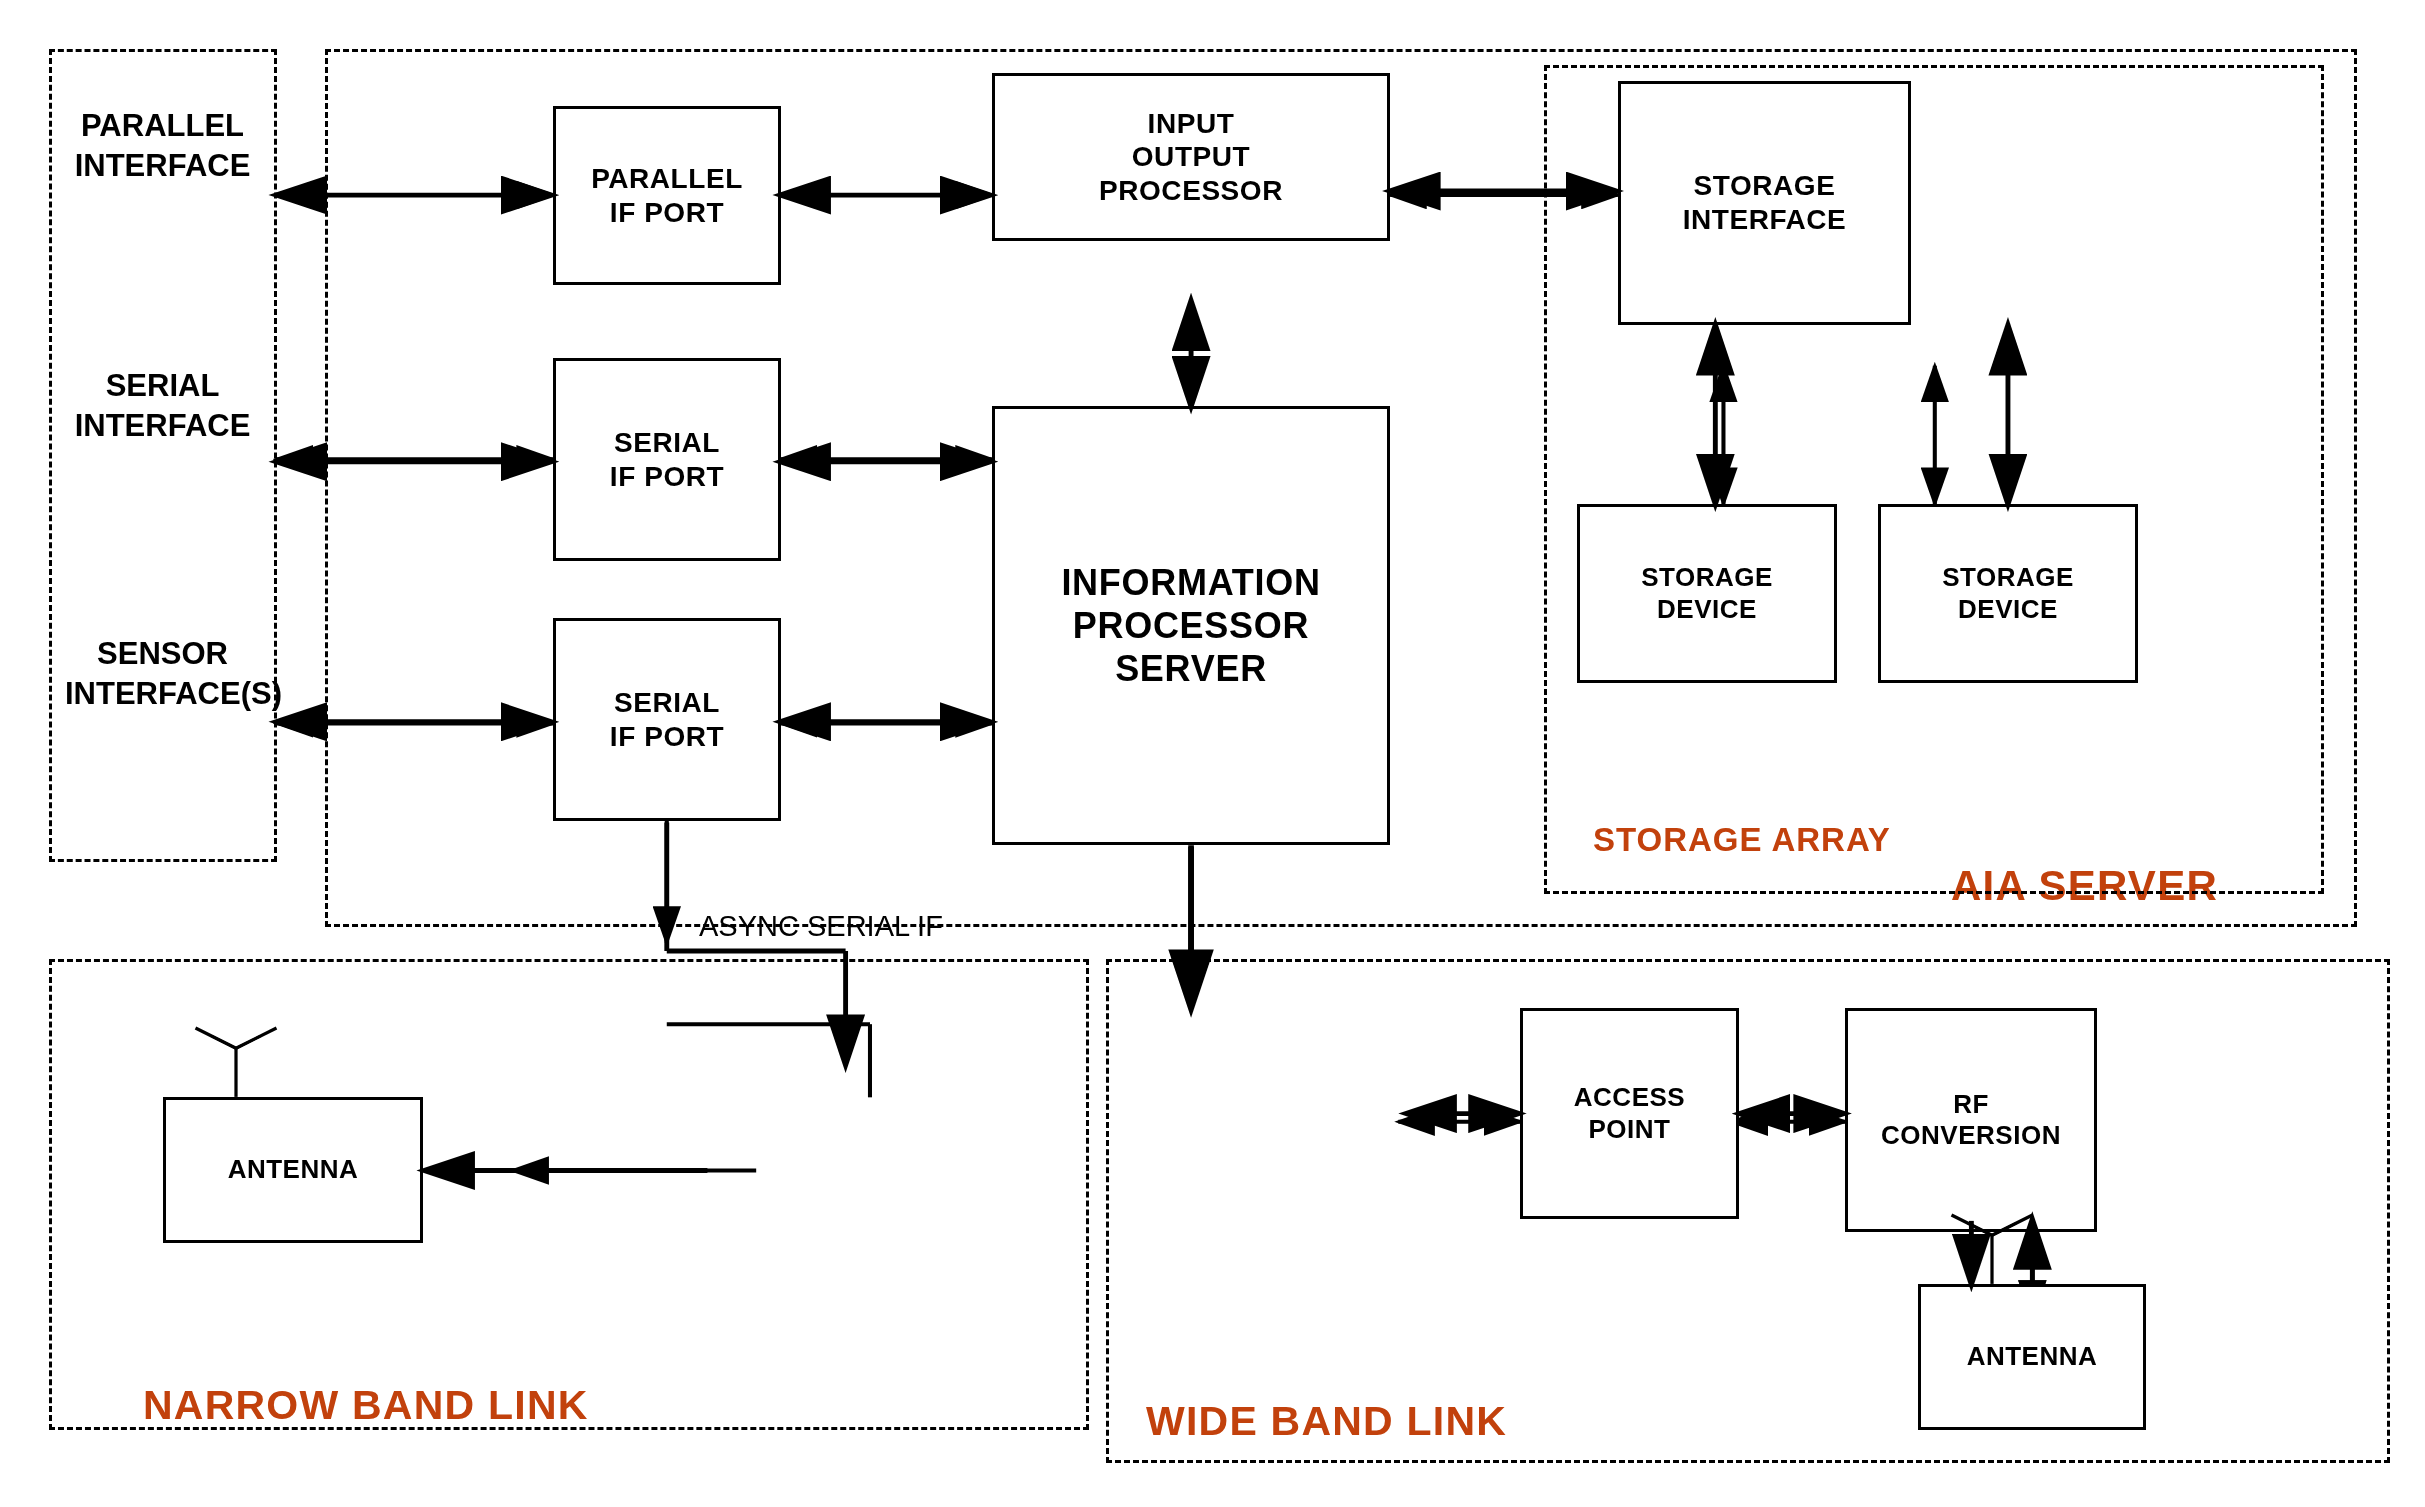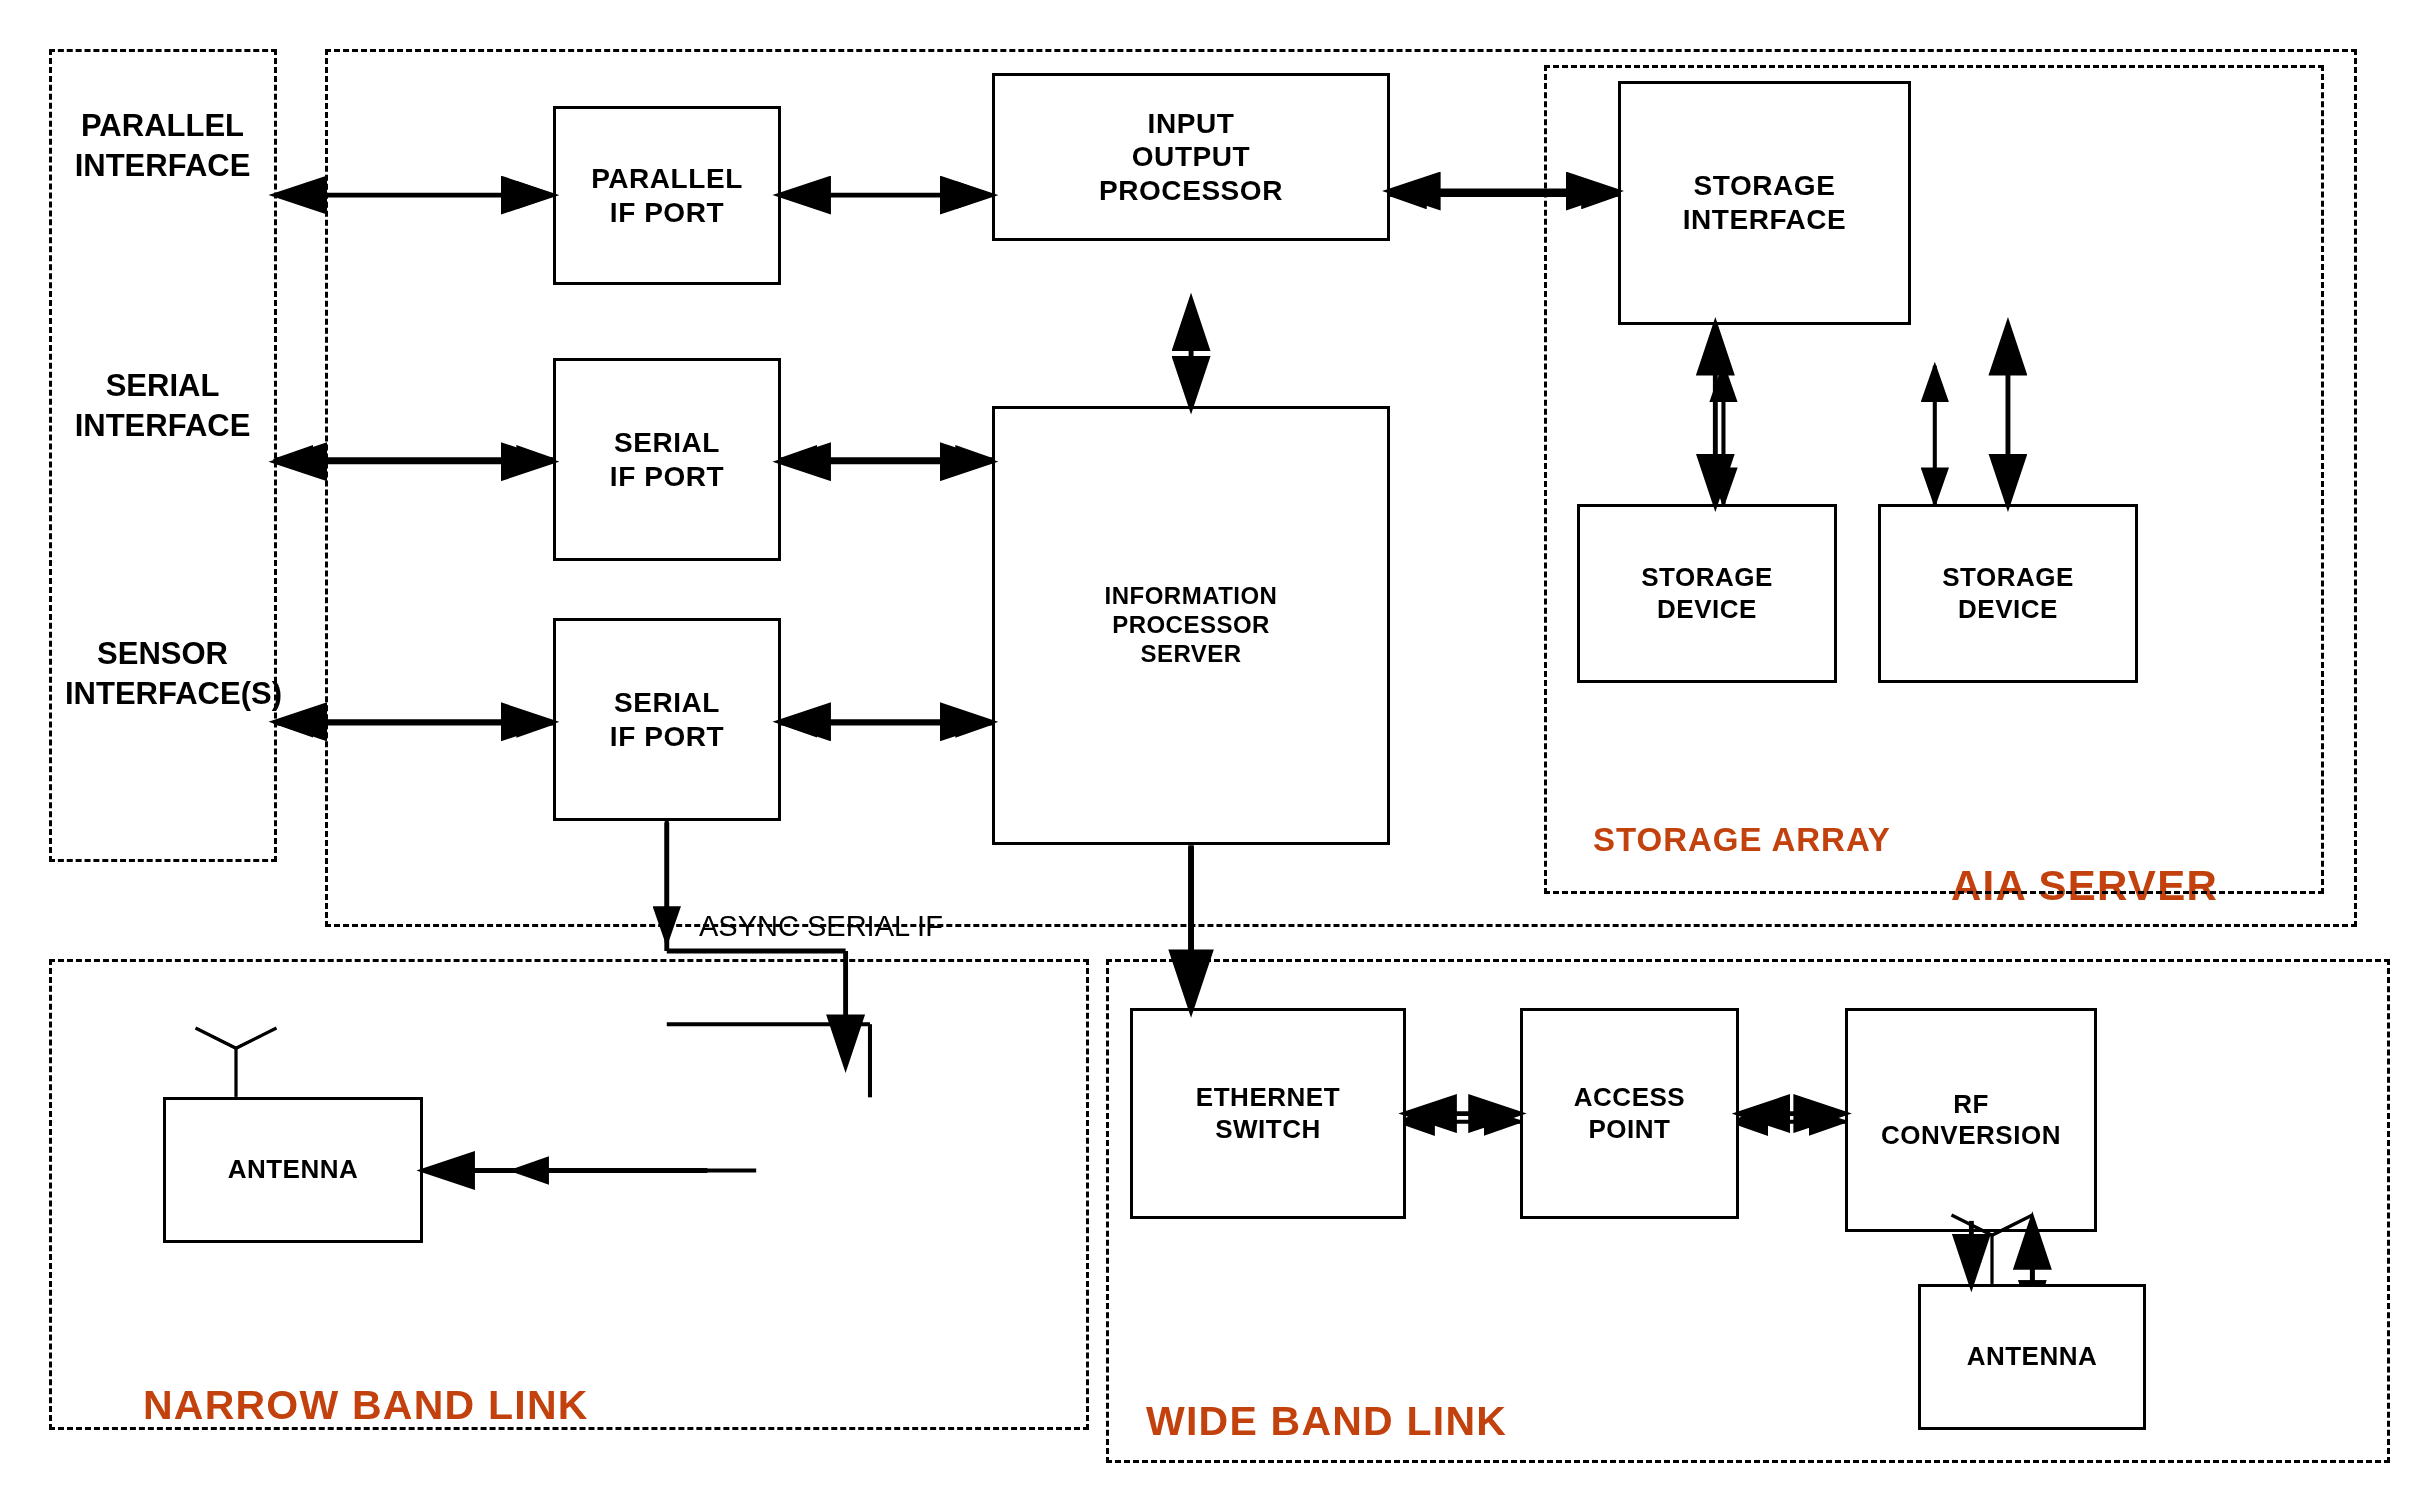--- a/index.html
+++ b/index.html
@@ -152,21 +152,21 @@
   </div>
 
   <div class="box" style="left:553px; top:618px; width:228px; height:203px; font-size:28px;">
     SERIAL<br>IF PORT
   </div>
 
   <div class="box" style="left:992px; top:73px; width:398px; height:168px; font-size:28px;">
     INPUT<br>OUTPUT<br>PROCESSOR
   </div>
 
-  <div class="box" style="left:992px; top:406px; width:398px; height:439px; font-size:24px;">
+  <div class="box" style="left:992px; top:406px; width:398px; height:439px; font-size:36px;">
     INFORMATION<br>PROCESSOR<br>SERVER
   </div>
 
   <div class="box" style="left:1618px; top:81px; width:293px; height:244px; font-size:28px;">
     STORAGE<br>INTERFACE
   </div>
 
   <div class="box" style="left:1577px; top:504px; width:260px; height:179px; font-size:26px;">
     STORAGE<br>DEVICE
   </div>
@@ -176,23 +176,20 @@
   </div>
 
   <div class="dashed-container" style="left:49px; top:959px; width:1040px; height:471px;">
   </div>
   <div class="container-label" style="left:95px; top:1382px; font-size:41px;margin-left:48px;">NARROW BAND LINK</div>
 
   <div class="dashed-container" style="left:1106px; top:959px; width:1284px; height:504px;">
   </div>
   <div class="container-label" style="left:1146px; top:1398px; font-size:41px;">WIDE BAND LINK</div>
 
-  <div class="box" style="left:1130px; top:1008px; width:276px; height:211px; font-size:26px;">
-    ETHERNET<br>SWITCH
-  </div>
 
   <div class="box" style="left:1520px; top:1008px; width:219px; height:211px; font-size:26px;">
     ACCESS<br>POINT
   </div>
 
   <div class="box" style="left:1845px; top:1008px; width:252px; height:224px; font-size:26px;">
     RF<br>CONVERSION
   </div>
 
   <div class="box" style="left:1918px; top:1284px; width:228px; height:146px; font-size:26px;">

